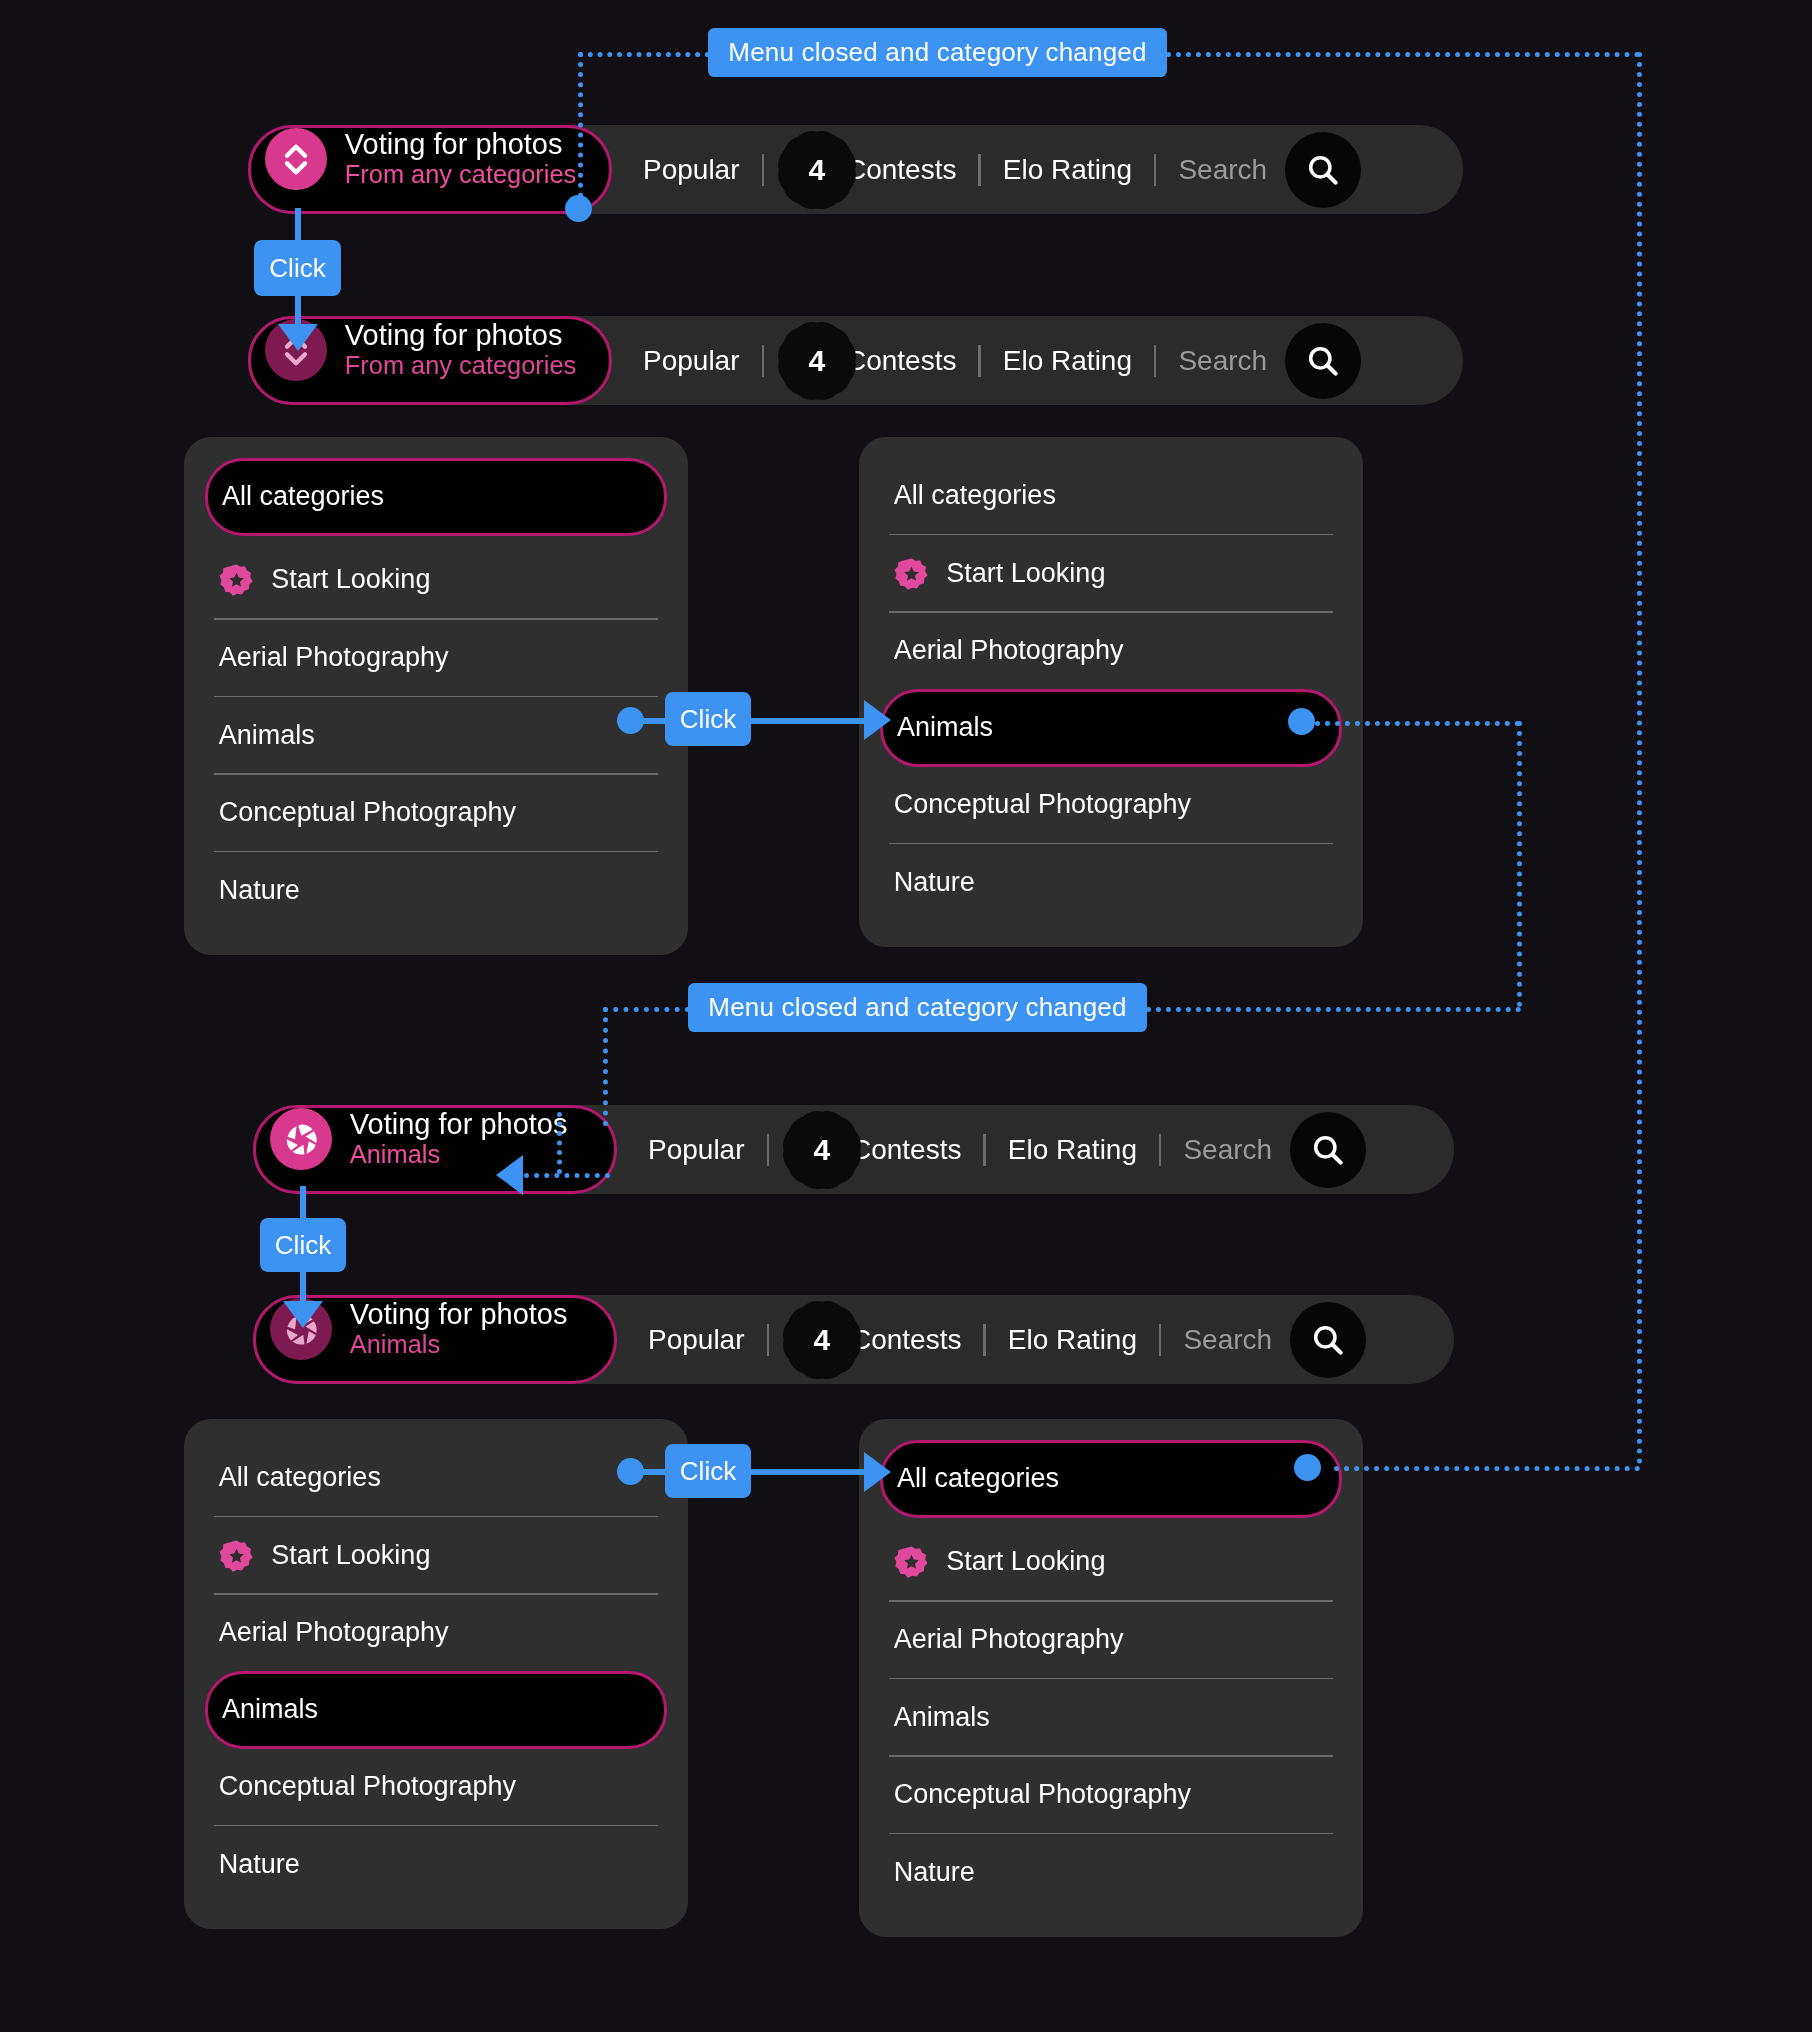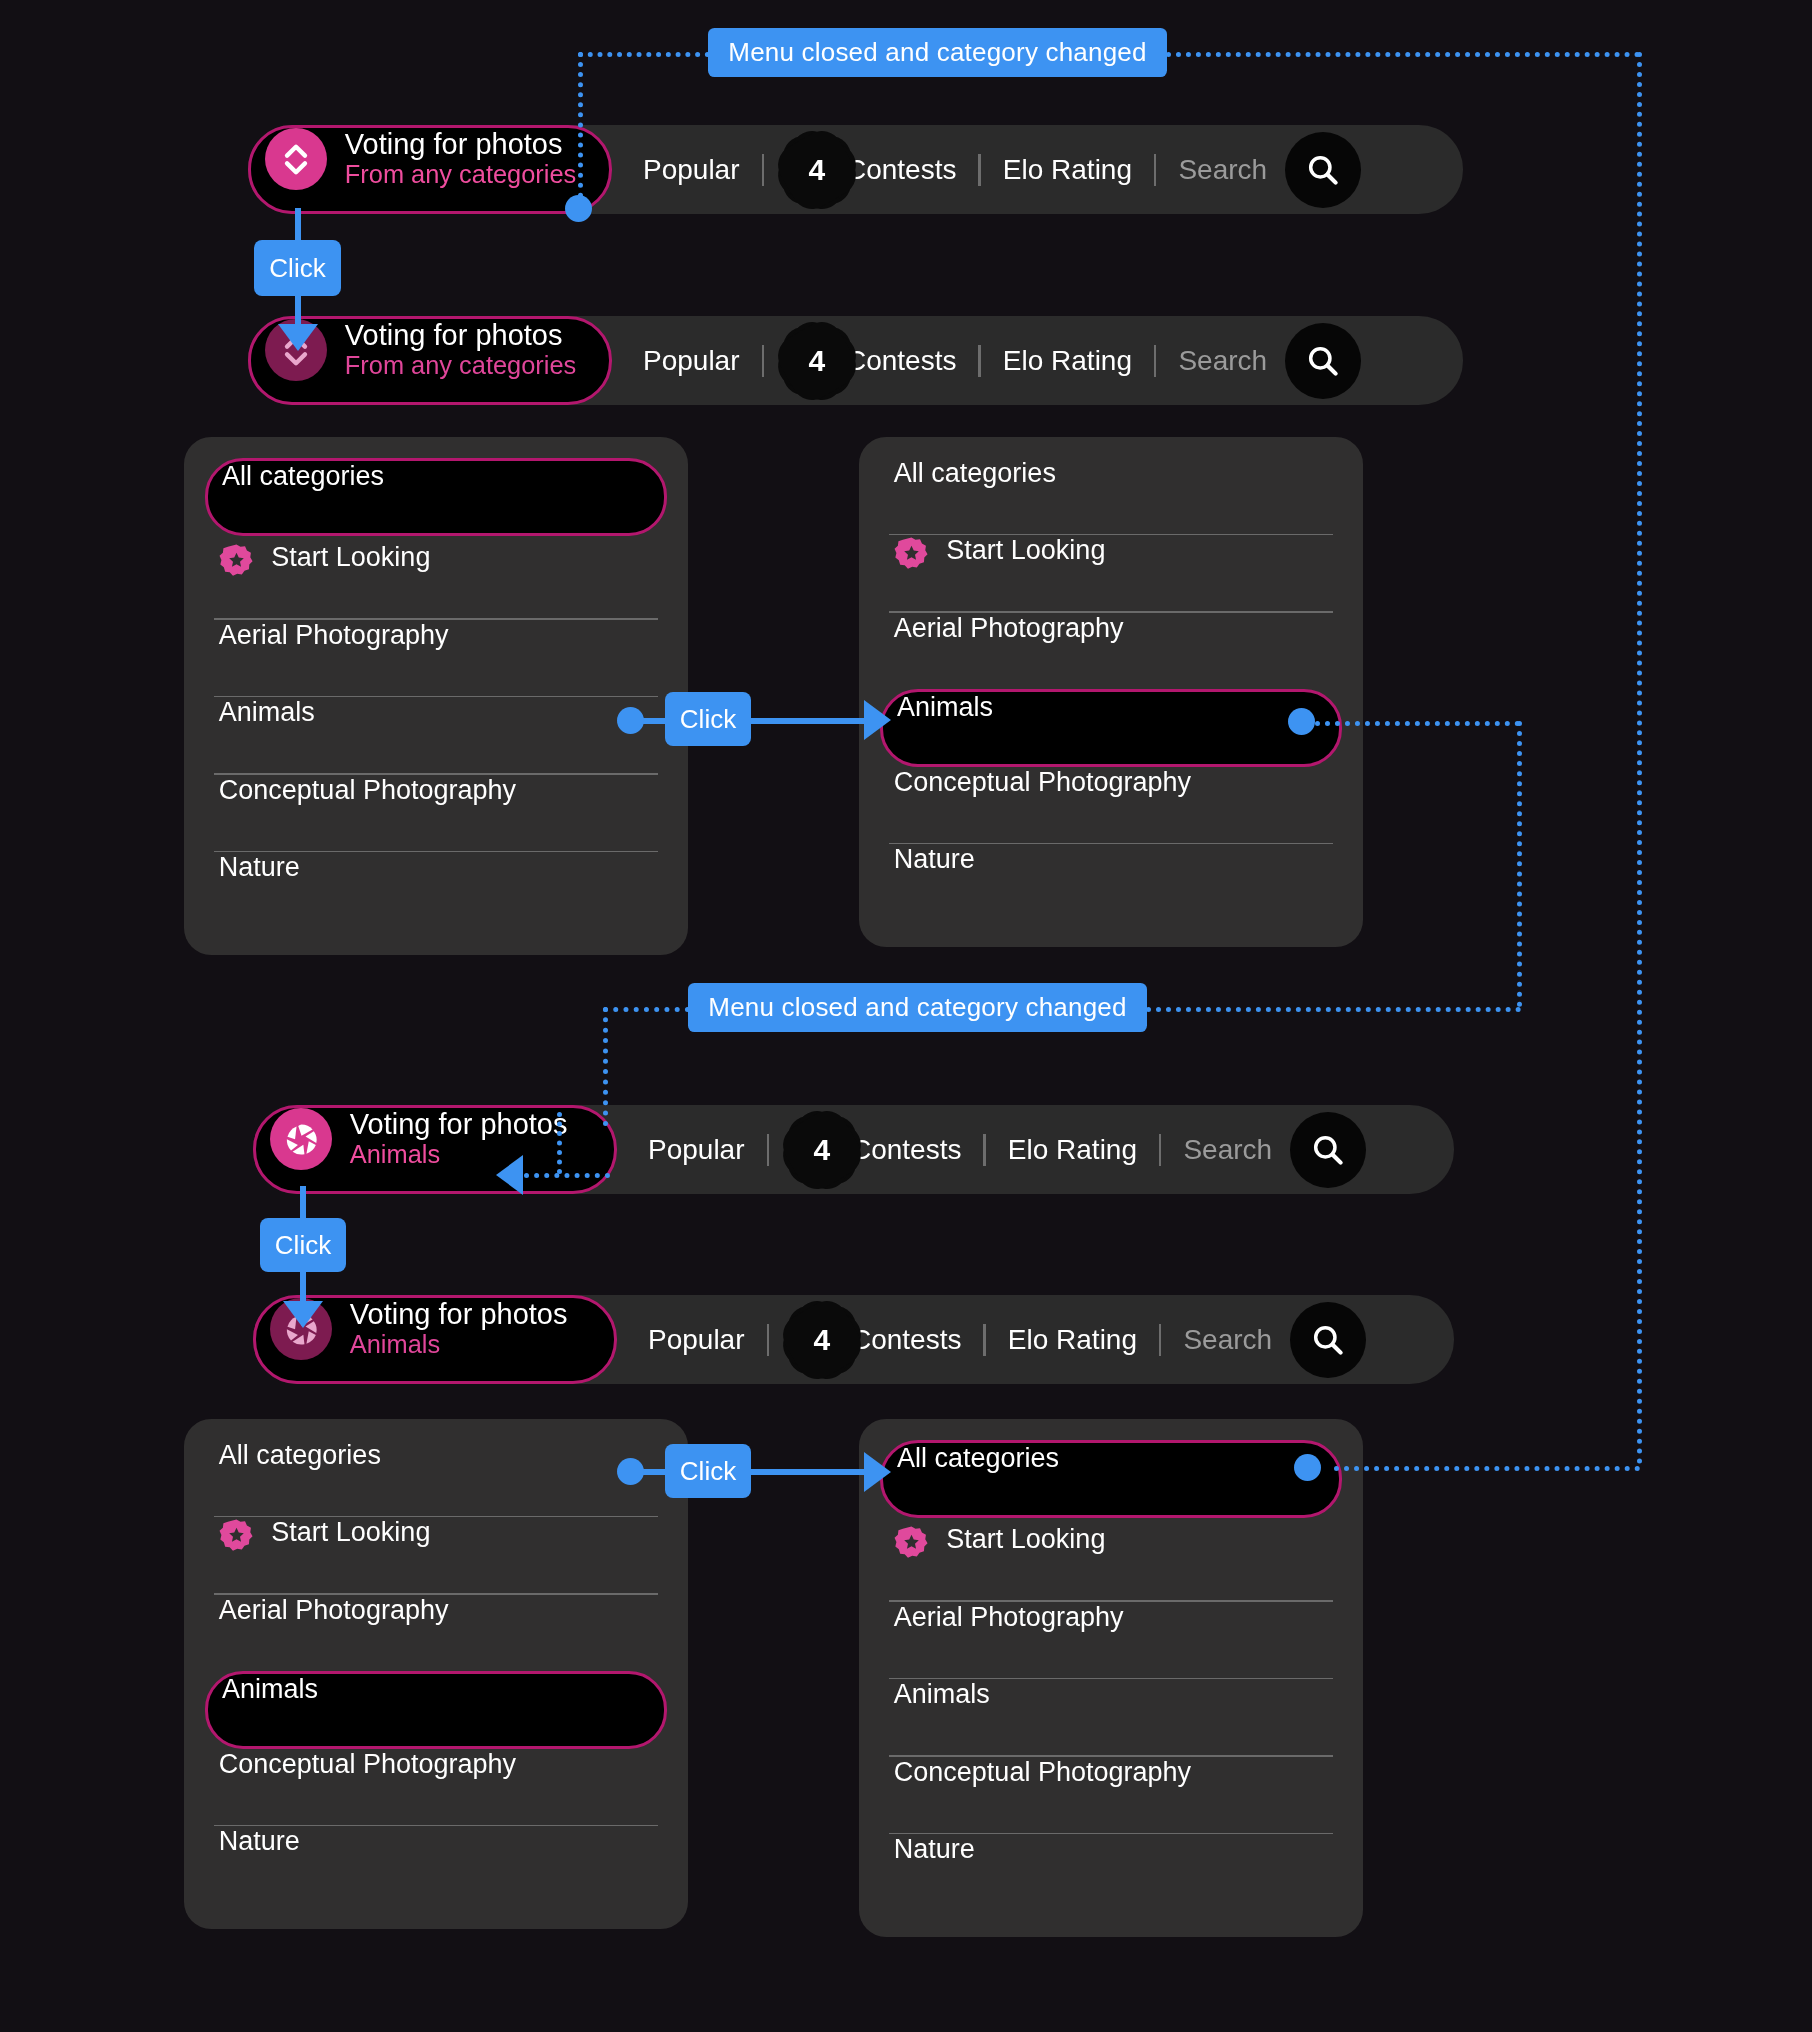--- a/index.html
+++ b/index.html
@@ -167,21 +167,21 @@
     position: absolute;
     width: 504px;
     background: #302f2f;
     border-radius: 27px;
     padding: 20.6px 0 27px 0;
     z-index: 12;
   }
   .dd-row {
     position: relative;
     height: 76px;
-    display: flex; align-items: flex-start;
+    display: flex; align-items: center;
     margin: 0 30px;
     padding: 0 4.8px;
   }
   .dd-row .dd-label {
     color: #ffffff; font-size: 27px; white-space: nowrap;
   }
   .dd-row.selected {
     background: #000000;
     border: 3.2px solid #b3176e;
     border-radius: 38px;

